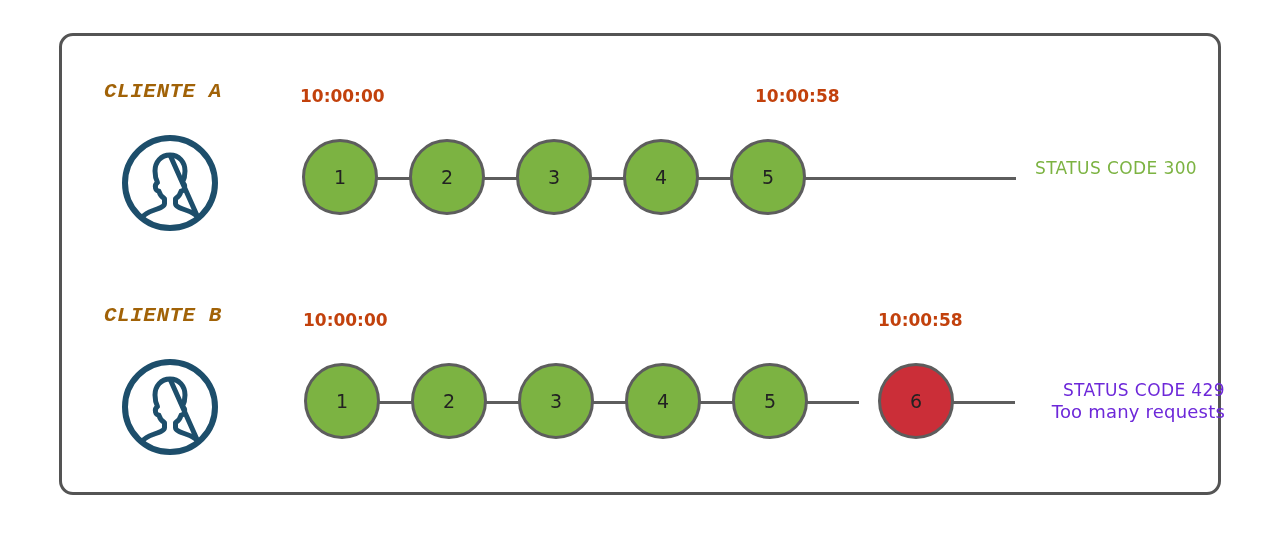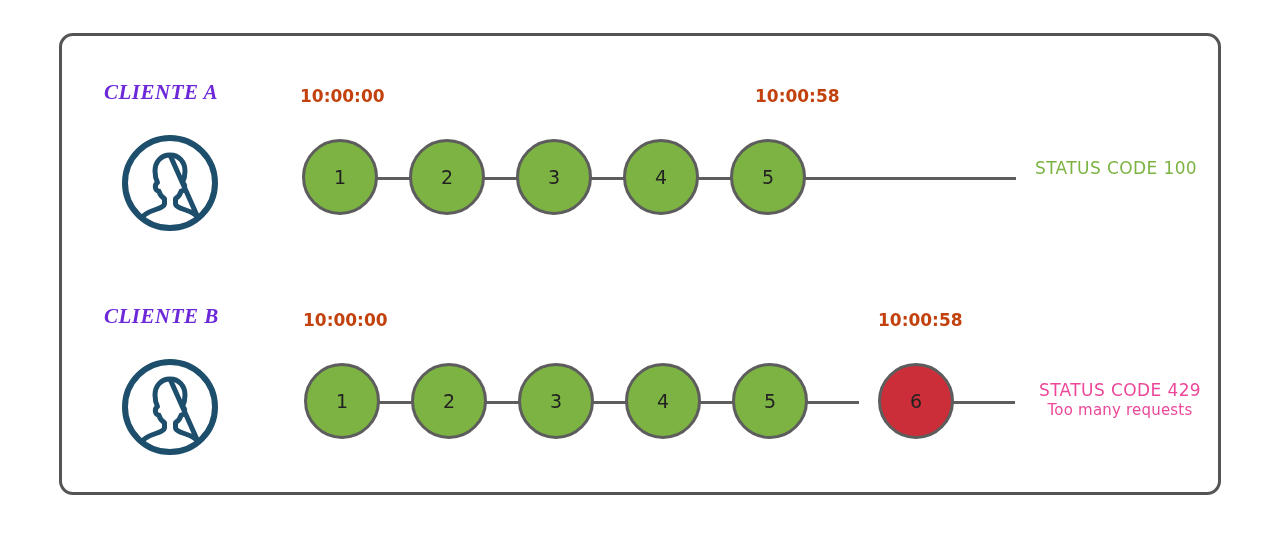--- a/index.html
+++ b/index.html
@@ -43,26 +43,26 @@
     height: 0;
   }
   .row-a { top: 0; }
   .row-b { top: 224px; }
 
   
   .client-label {
     position: absolute;
     left: 104px;
     top: 80px;
-    font-family: Liberation Serif, serif;
+    font-family: Liberation Mono, monospace;
     font-size: 21px;
     font-weight: 700;
     font-style: italic;
     letter-spacing: 0.5px;
-    color: #6d28d9;
+    color: #a16207;
     white-space: nowrap;
   }
 
   
   .avatar {
     position: absolute;
     left: 120px;
     top: 133px;
     width: 100px;
     height: 100px;
@@ -123,26 +123,26 @@
     white-space: nowrap;
   }
   .status .line1 {
     display: block;
     font-size: 17px;
     font-weight: 400;
     letter-spacing: 0.4px;
   }
   .status .line2 {
     display: block;
-    font-size: 15px;
+    font-size: 18px;
     font-weight: 400;
     letter-spacing: 0.2px;
   }
   .status.ok  { color: #7CB342; }
-  .status.err { color: #ec4899; }
+  .status.err { color: #6d28d9; text-align: right; }
 </style>
 </head>
 <body>
 
 <div id="stage">
 
   <div class="frame"></div>
 
   <div class="row row-a">
 
@@ -184,21 +184,21 @@
       <div class="link" style="left:804px; width:212px;"></div>
 
       <div class="node ok" style="left:302px;">1</div>
       <div class="node ok" style="left:409px;">2</div>
       <div class="node ok" style="left:516px;">3</div>
       <div class="node ok" style="left:623px;">4</div>
       <div class="node ok" style="left:730px;">5</div>
     </div>
 
     <div class="status ok" style="left:1016px; top:158px; width:200px;">
-      <span class="line1">STATUS CODE 100</span>
+      <span class="line1">STATUS CODE 300</span>
     </div>
   </div>
 
   <div class="row row-b">
 
     <div class="client-label">CLIENTE B</div>
 
     <div class="avatar">
       <svg viewBox="0 0 100 100" xmlns="http://www.w3.org/2000/svg">
         <circle cx="50" cy="50" r="45" fill="none" stroke="#1D4E6B" stroke-width="6"></circle>

